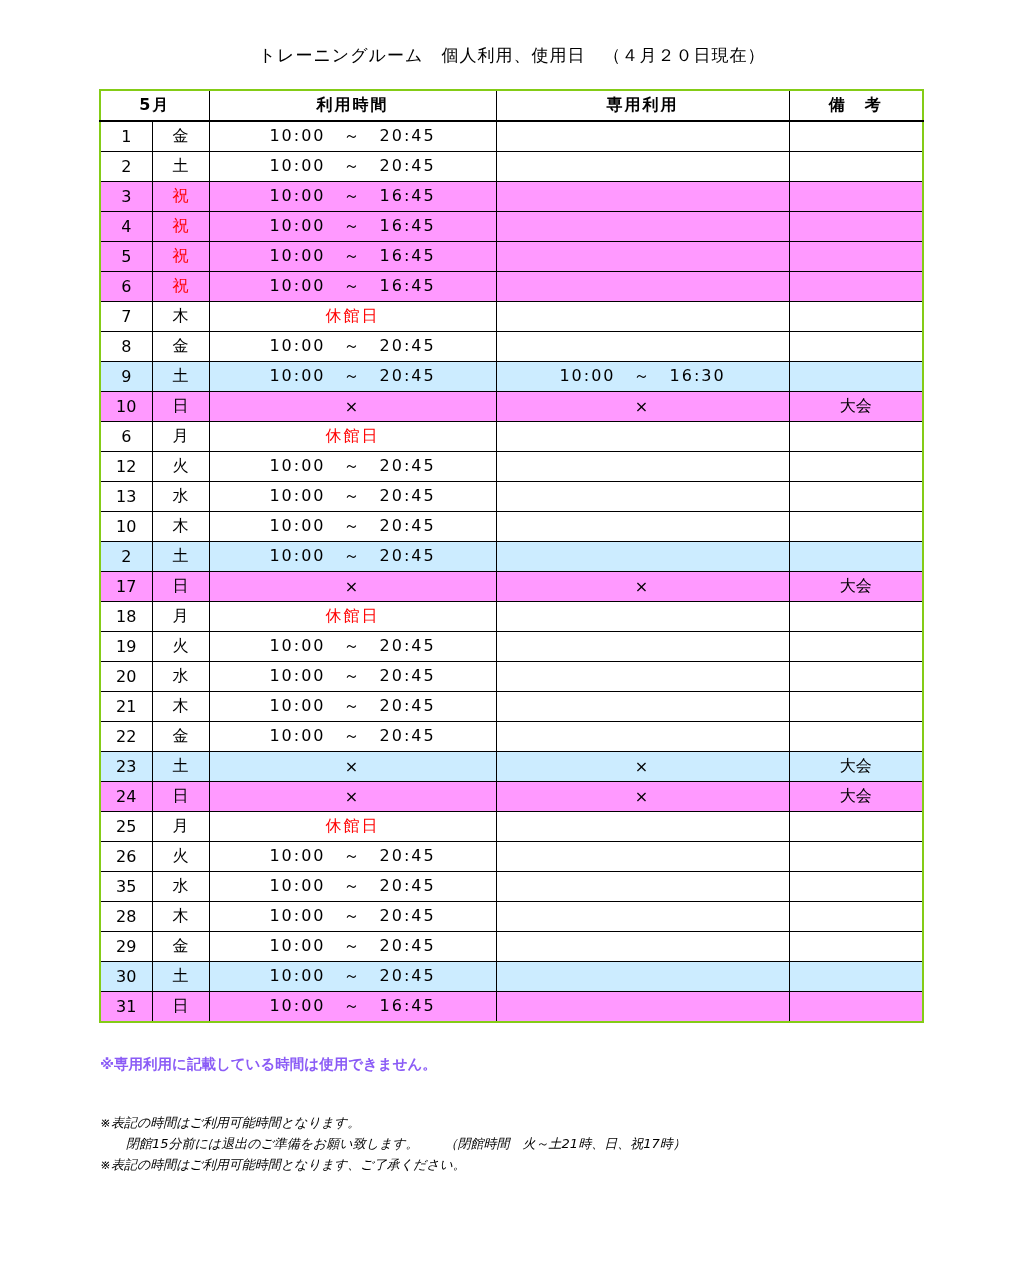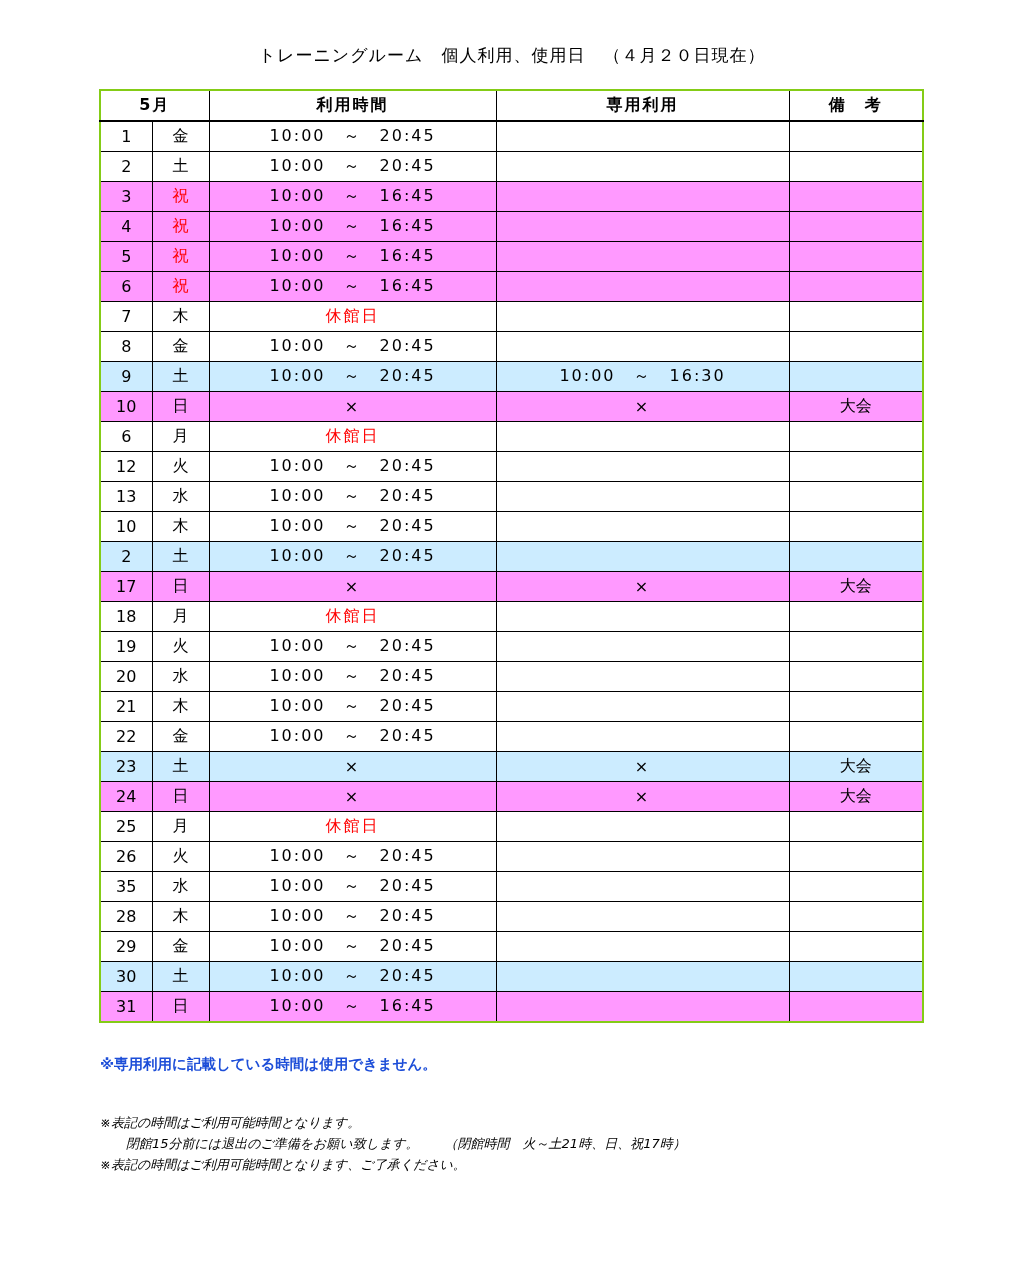--- a/index.html
+++ b/index.html
@@ -52,21 +52,21 @@
   .c-day  { border-left: 1px solid #000000; }
   .c-time, .c-excl, .c-rem, .h-time, .h-excl, .h-rem {
     border-left: 2px solid #000000;
   }
   .c-time, .c-excl { letter-spacing: 2px; }
   .bg-pink td { background: #FF99FF; }
   .bg-blue td { background: #CCECFF; }
   .red { color: #FF0000; }
   .note-red {
     margin: 32px 0 0 100px;
-    color: #1d4ed8;
+    color: #8b5cf6;
     font-weight: bold;
     font-size: 14.5px;
   }
   .notes {
     margin: 38px 0 0 100px;
     font-size: 13px;
     line-height: 21px;
     font-style: italic;
   }
   .notes div { white-space: pre; }

